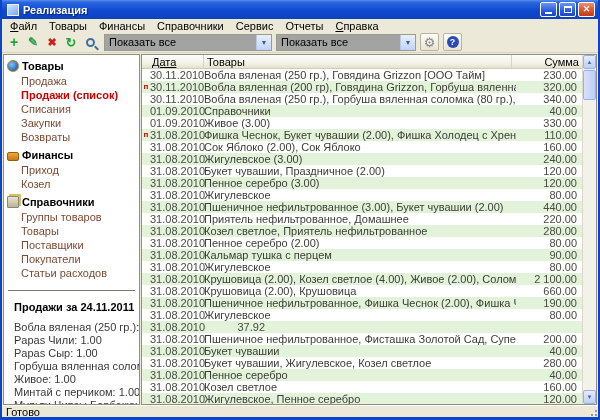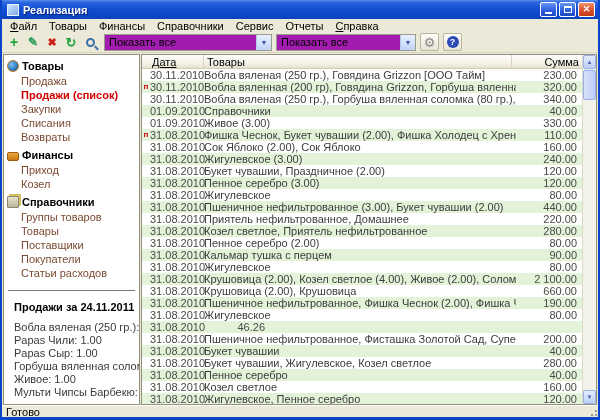--- a/index.html
+++ b/index.html
@@ -38,21 +38,21 @@
   .tbtn { width:18px; height:17px; display:flex; align-items:center;
     justify-content:center; margin-right:1px; font-weight:bold; font-size:12px; }
   .glyph-add   { color:#1ea53c; font-size:14px; }
   .glyph-edit  { color:#2e9e57; font-size:12px; }
   .glyph-del   { color:#cc2018; font-size:11px; }
   .glyph-ref   { color:#1ea53c; font-size:13px; }
   .mag { width:9px; height:9px; border:2px solid #3a6ea5; border-radius:50%;
     position:relative; }
   .mag::after { content:""; position:absolute; width:5px; height:2px;
     background:#3a6ea5; transform:rotate(45deg); left:6px; top:7px; }
-  .combo { height:17px; background:#a21caf; border:1px solid #9a9a8e;
+  .combo { height:17px; background:#a3a3a3; border:1px solid #9a9a8e;
     display:flex; align-items:center; margin-left:4px; }
   .combo .val { flex:1; padding:0 4px; color:#000; }
   .combo .drop { width:15px; height:15px; margin:0;
     background:linear-gradient(180deg,#e8f0fd,#c0d4f8); border-left:1px solid #b8c8e8;
     color:#3a5aa8; font-size:7px; text-align:center; line-height:15px; }
   .combo1 { width:168px; }
   .combo2 { width:140px; }
   .sq-btn { width:19px; height:18px; margin-left:4px; border:1px solid #b8b4a0;
     border-radius:2px; background:linear-gradient(180deg,#fdfdfa,#e8e4d4);
     display:flex; align-items:center; justify-content:center; }
@@ -178,22 +178,22 @@
 
     <div class="sidebar">
       <div class="nav" id="nav">
           <div class="nav-section">
             <div class="nav-header">
               <span class="sicon icon-globe"></span>
               <span>Товары</span>
             </div>
             <div class="nav-item">Продажа</div>
             <div class="nav-item active">Продажи (список)</div>
+            <div class="nav-item">Списания</div>
             <div class="nav-item">Закупки</div>
-            <div class="nav-item">Списания</div>
             <div class="nav-item">Возвраты</div>
           </div>
           <div class="nav-section">
             <div class="nav-header">
               <span class="sicon icon-case"></span>
               <span>Финансы</span>
             </div>
             <div class="nav-item">Приход</div>
             <div class="nav-item">Козел</div>
           </div>
@@ -211,20 +211,21 @@
         </div>
       <hr class="sep">
       <div class="summary">
         <div class="sum-title">Продажи за 24.11.2011</div>
         <div id="sumlines">
             <div class="sum-line">Вобла вяленая (250 гр.): 2</div>
             <div class="sum-line">Papas Чили: 1.00</div>
             <div class="sum-line">Papas Сыр: 1.00</div>
             <div class="sum-line">Горбуша вяленная соломк</div>
             <div class="sum-line">Живое: 1.00</div>
+            <div class="sum-line">Минтай с перчиком: 1.00</div>
             <div class="sum-line">Мульти Чипсы Барбекю: 1</div>
           </div>
 
       </div>
     </div>
 
     <div class="tablewrap">
       <div class="grid">
         <div class="thead">
           <span class="th th-date">Дата</span>
@@ -354,21 +355,21 @@
             </div>
             <div class="tr">
               <span class="td-marker"></span>
               <span class="td-date">31.08.2010</span>
               <span class="td-items">Жигулевское</span>
               <span class="td-sum">80.00</span>
             </div>
             <div class="tr stripe">
               <span class="td-marker"></span>
               <span class="td-date">31.08.2010</span>
-              <span class="td-sum">46.26</span>
+              <span class="td-sum">37.92</span>
             </div>
             <div class="tr">
               <span class="td-marker"></span>
               <span class="td-date">31.08.2010</span>
               <span class="td-items">Пшеничное нефильтрованное, Фисташка Золотой Сад, Суперчипс...</span>
               <span class="td-sum">200.00</span>
             </div>
             <div class="tr stripe">
               <span class="td-marker"></span>
               <span class="td-date">31.08.2010</span>

